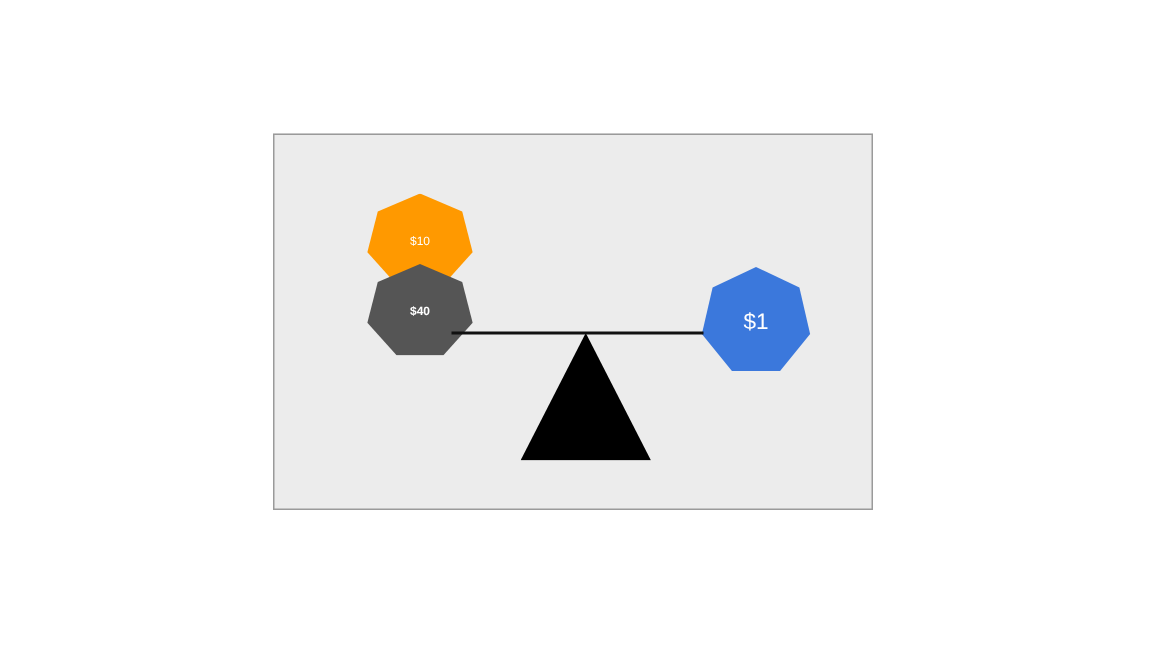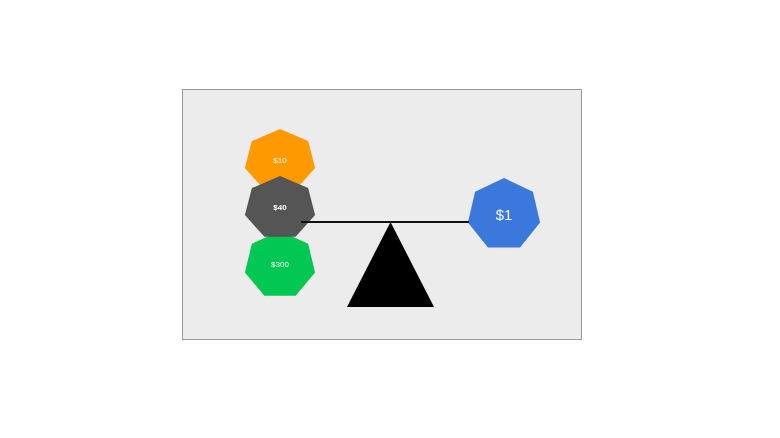--- a/index.html
+++ b/index.html
@@ -120,23 +120,20 @@
 
 <div id="stage">
 
   <div id="panel">
     <div class="scene">
 
       <div class="shape hept" id="coin-orange" style="background:#ff9900">
         <span class="shape-label label-sm">$10</span>
       </div>
 
-      <div class="shape hept" id="coin-green" style="background:#00c853">
-        <span class="shape-label label-sm">$300</span>
-      </div>
 
       <div class="shape hept" id="coin-gray" style="background:#555555">
         <span class="shape-label label-sm">$40</span>
       </div>
 
       <div id="beam"></div>
 
       <div id="fulcrum"></div>
 
       <div class="shape hept" id="coin-blue" style="background:#3b78dc">

